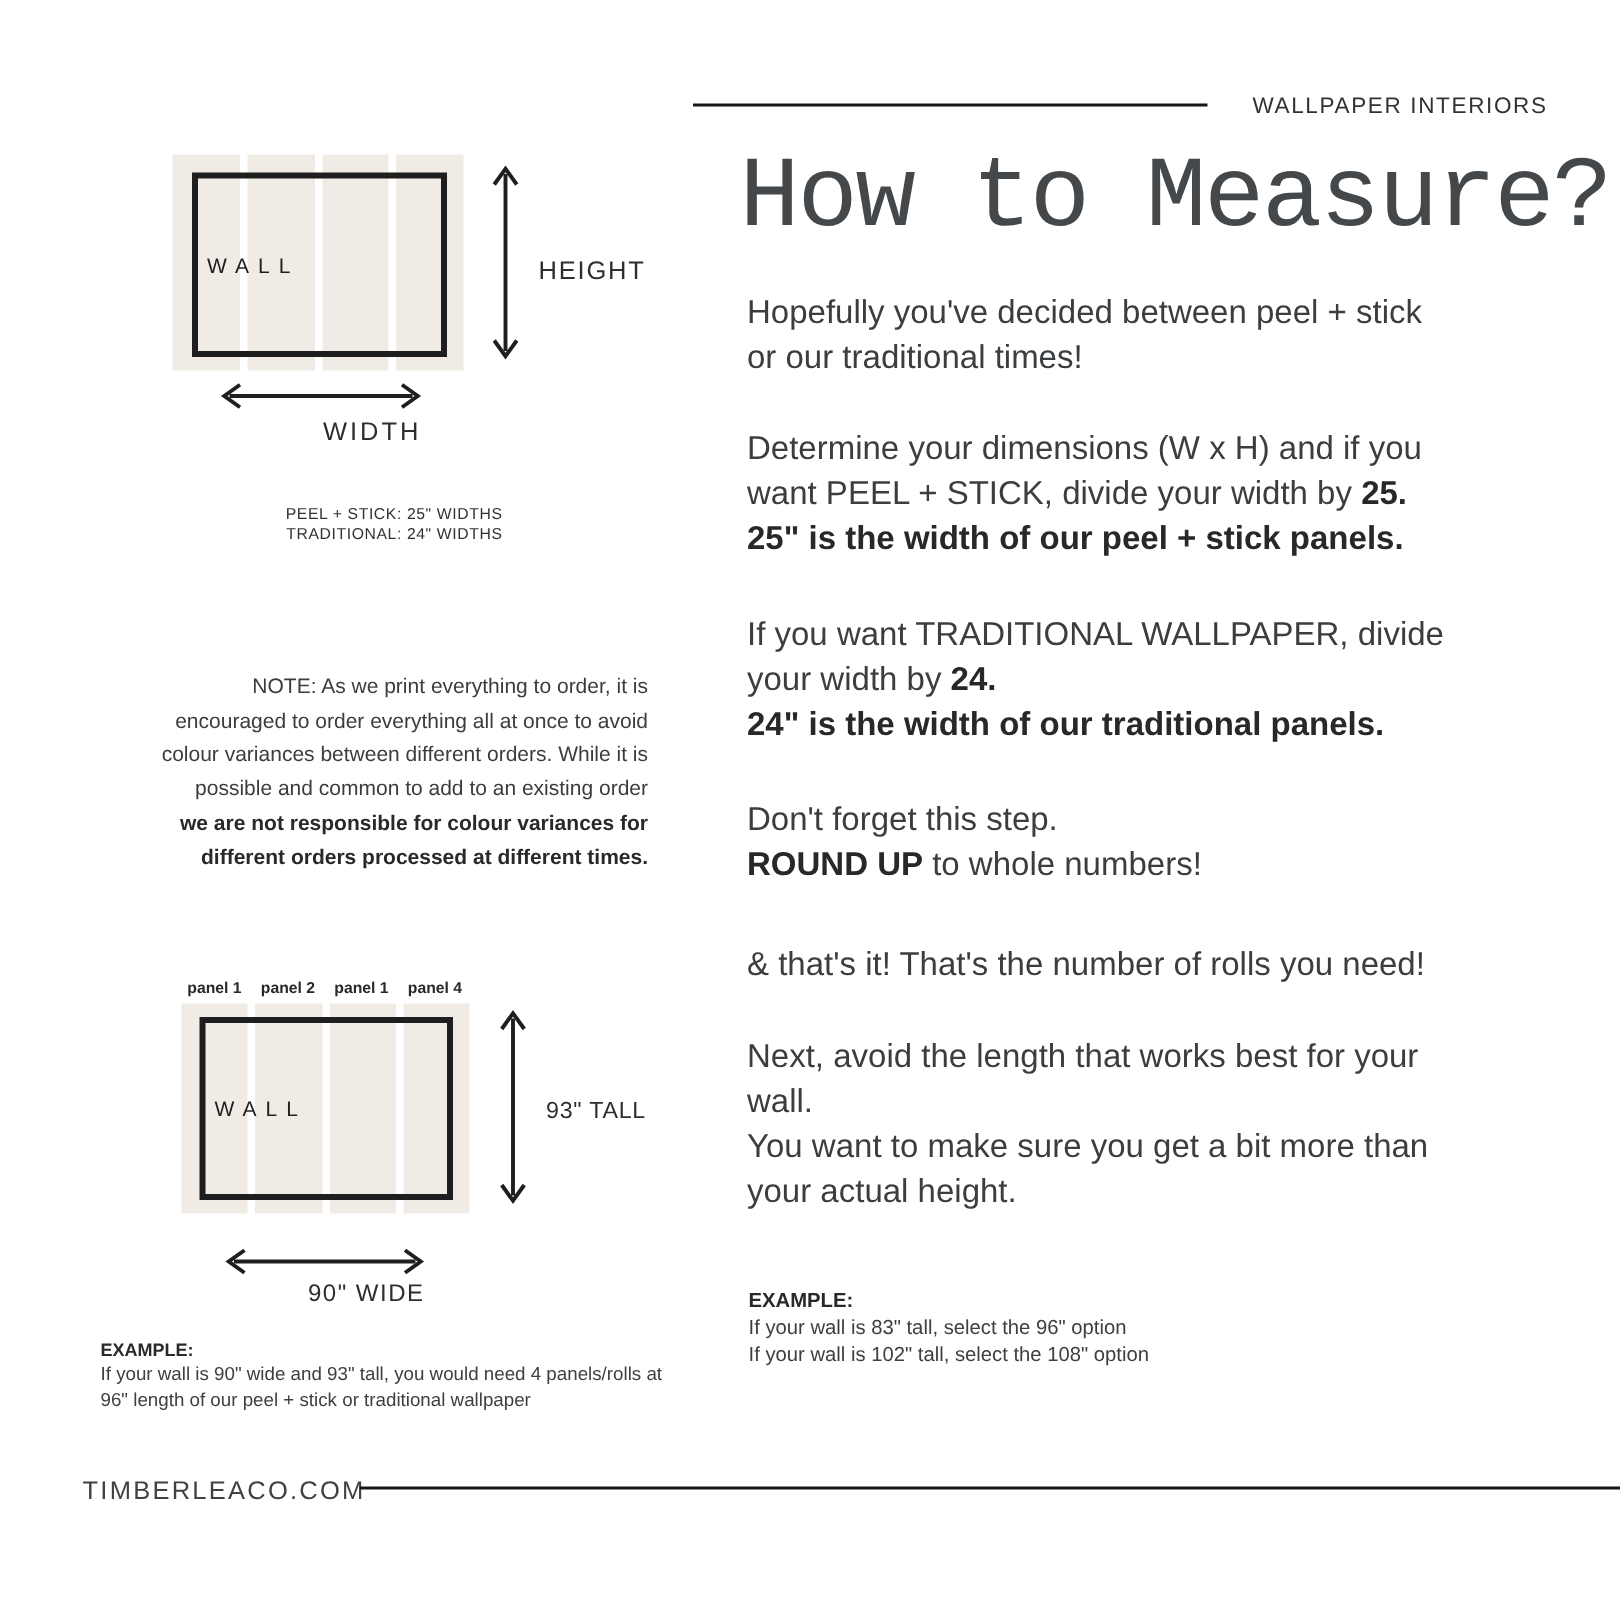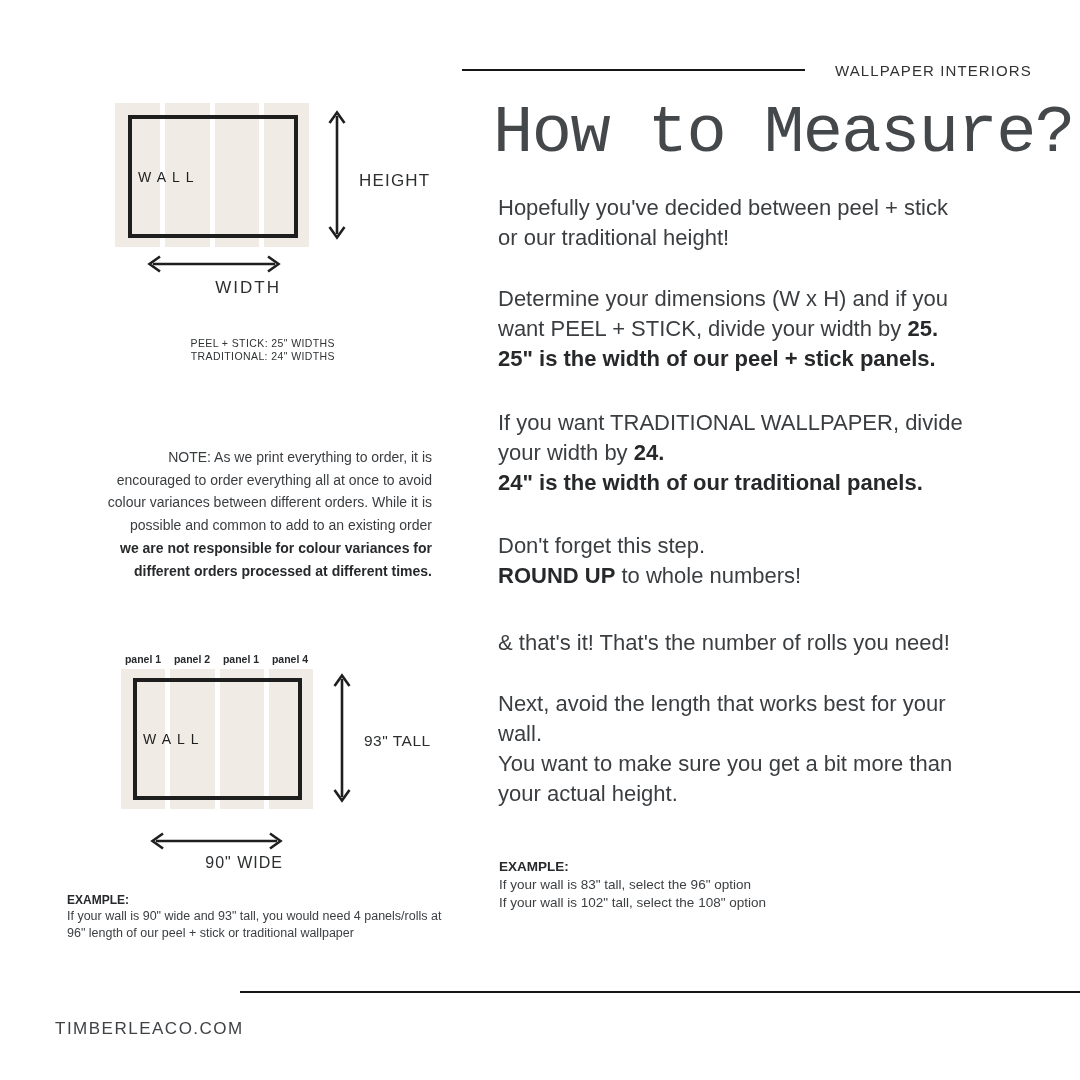--- a/index.html
+++ b/index.html
@@ -110,21 +110,21 @@
   <div class="abs dim-label center" style="left:150px;top:854px;width:133px;font-size:16px;letter-spacing:1px;">90" WIDE</div>
 
   <div class="abs ex-left" style="left:67px;top:892px;">
     <div class="ex-head">EXAMPLE:</div>
     <div class="ex-line nowrap">If your wall is 90" wide and 93" tall, you would need 4 panels/rolls at</div>
     <div class="ex-line nowrap">96" length of our peel + stick or traditional wallpaper</div>
   </div>
 
   <div class="abs body-par" style="left:498px;top:193px;">
     <div class="nowrap">Hopefully you've decided between peel + stick</div>
-    <div class="nowrap">or our traditional height!</div>
+    <div class="nowrap">or our traditional times!</div>
   </div>
 
   <div class="abs body-par" style="left:498px;top:284px;">
     <div class="nowrap">Determine your dimensions (W x H) and if you</div>
     <div class="nowrap"><span>want PEEL + STICK, divide your width by </span><span class="bold">25.</span></div>
     <div class="nowrap bold">25" is the width of our peel + stick panels.</div>
   </div>
 
   <div class="abs body-par" style="left:498px;top:408px;">
     <div class="nowrap">If you want TRADITIONAL WALLPAPER, divide</div>
@@ -147,16 +147,16 @@
     <div class="nowrap">You want to make sure you get a bit more than</div>
     <div class="nowrap">your actual height.</div>
   </div>
 
   <div class="abs ex-right" style="left:499px;top:857px;">
     <div class="ex-head">EXAMPLE:</div>
     <div class="ex-line nowrap">If your wall is 83" tall, select the 96" option</div>
     <div class="ex-line nowrap">If your wall is 102" tall, select the 108" option</div>
   </div>
 
-  <div class="abs footer-url nowrap" style="left:55px;top:1019px;text-align:center;">TIMBERLEACO.COM</div>
+  <div class="abs footer-url nowrap" style="left:55px;top:984px;text-align:center;">TIMBERLEACO.COM</div>
   <div class="abs rule" style="left:240px;top:991px;width:840px;"></div>
 
 </div>
 
 </body></html>

